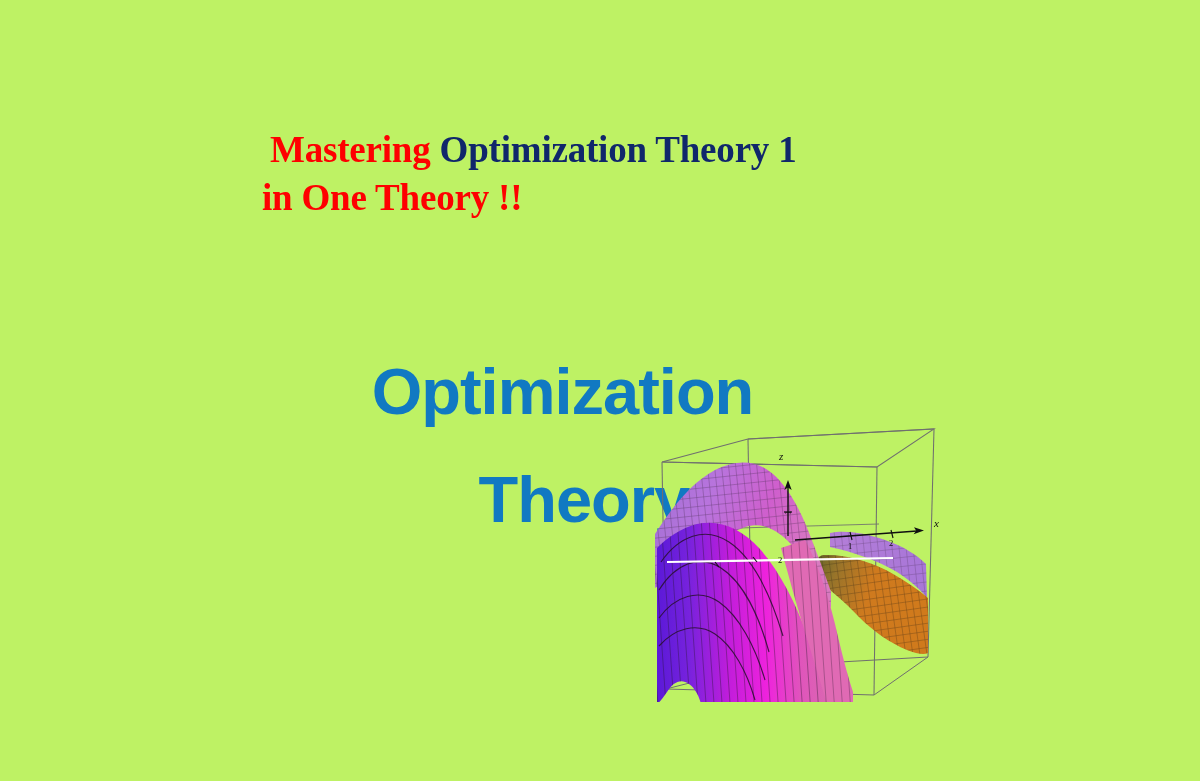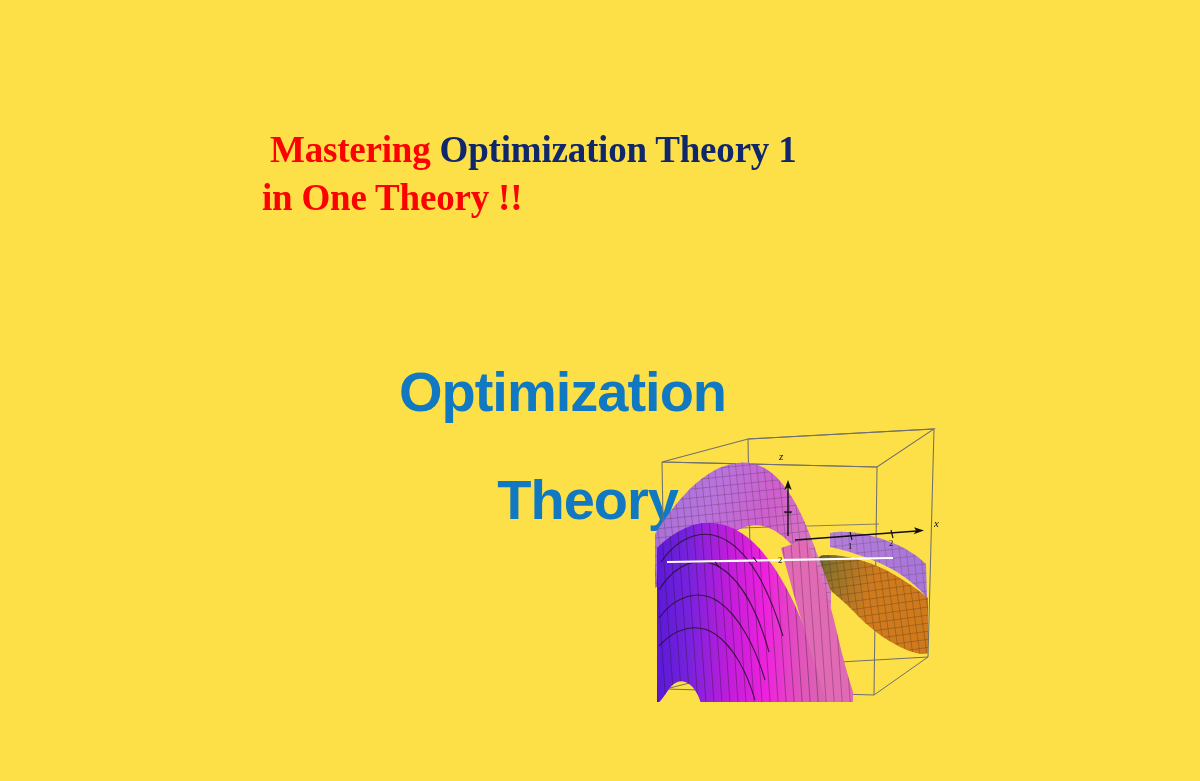--- a/index.html
+++ b/index.html
@@ -11,21 +11,21 @@
     width: 1200px;
     height: 781px;
     position: relative;
     overflow: hidden;
     font-family: "Liberation Serif", serif;
   }
 
   #slide {
     position: absolute;
     inset: 0;
-    background: #fde047;
+    background: #bef264;
   }
 
   
   .headline {
     position: absolute;
     left: 262px;
     top: 126px;
     width: 760px;
     font-family: "Liberation Serif", "DejaVu Serif", serif;
     font-weight: bold;
@@ -41,21 +41,21 @@
 
   
   .big-title {
     position: absolute;
     left: 250px;
     top: 338px;
     width: 625px;
     text-align: center;
     font-family: "Liberation Sans", "DejaVu Sans", sans-serif;
     font-weight: bold;
-    font-size: 56px;
+    font-size: 65px;
     line-height: 108px;
     color: #1179c2;
     letter-spacing: -1px;
     z-index: 1;
   }
   .big-title .bt-line { display: block; }
   .bt-line2 { text-indent: 95px; }
 
   
   #plot-figure {

